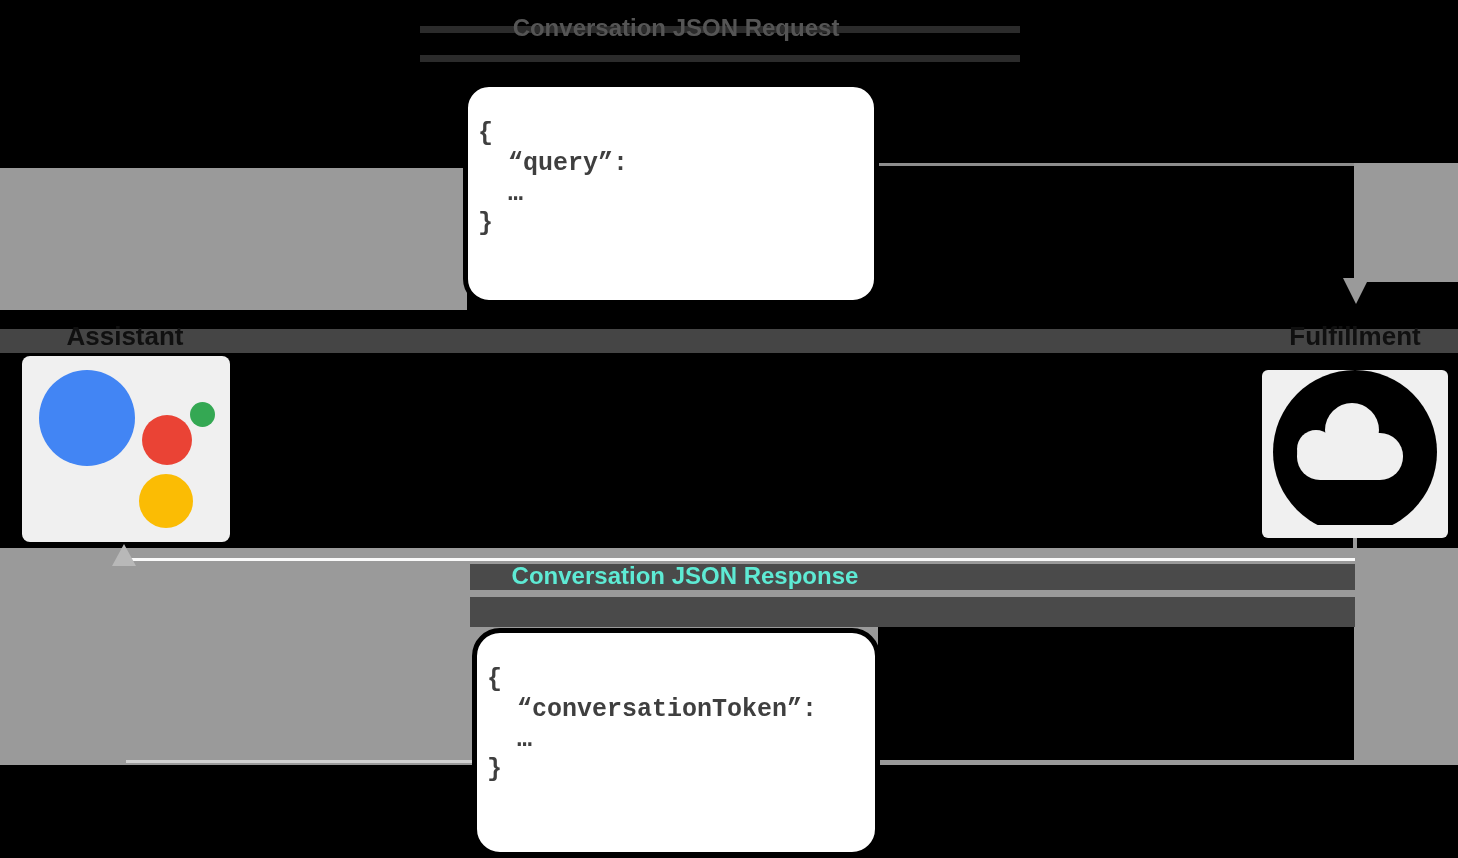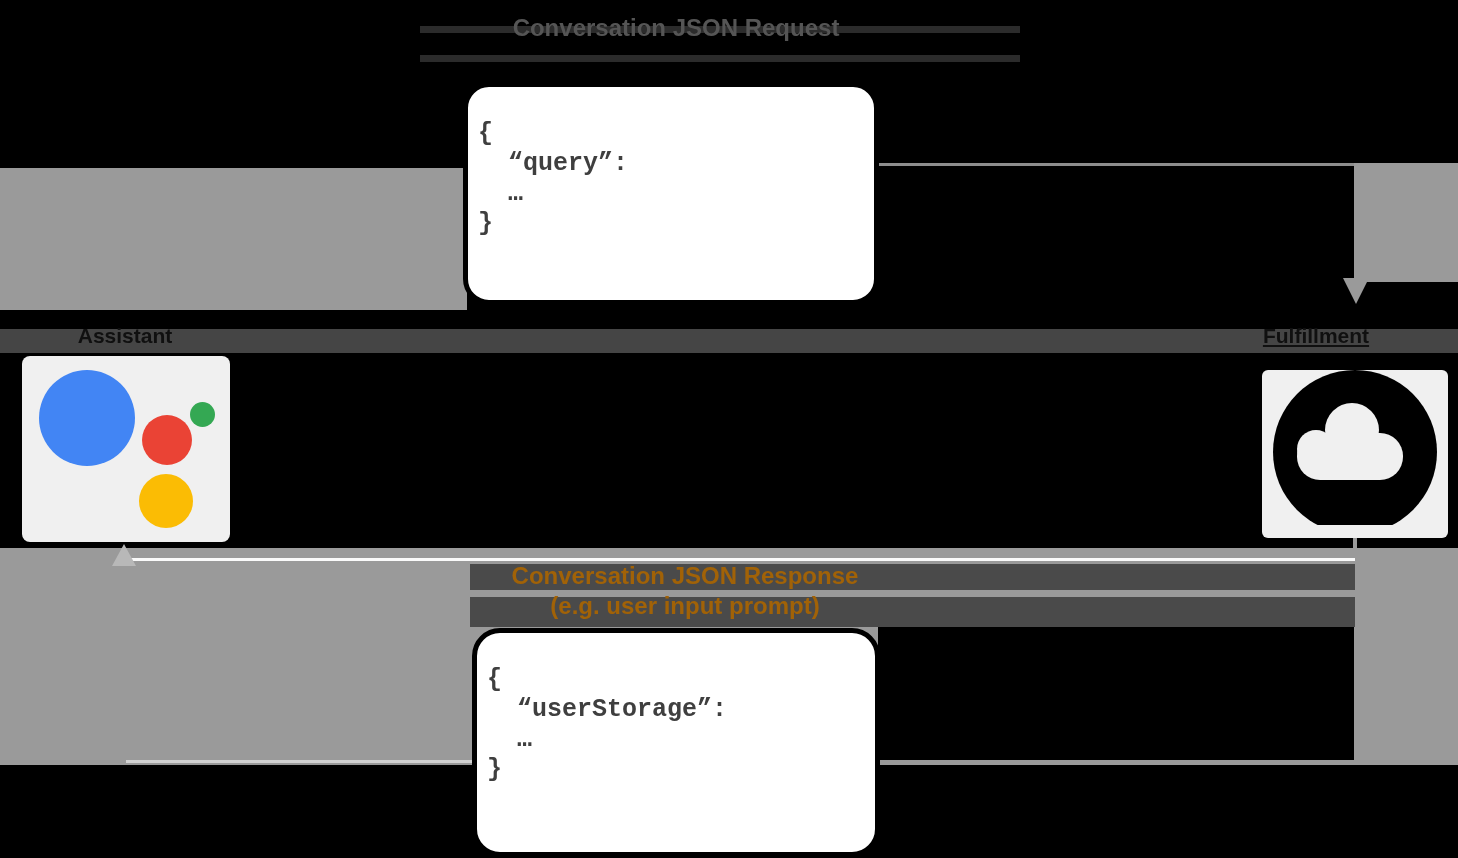--- a/index.html
+++ b/index.html
@@ -6,21 +6,21 @@
   #stage{position:relative;width:1458px;height:858px;background:#000;overflow:hidden;
          font-family:"Liberation Sans",sans-serif;}
   .abs{position:absolute;}
 
   
   .t-stripe{background:#2b2b2b;height:7px;width:600px;left:420px;}
 
   
   .title-block{width:600px;text-align:center;font-weight:bold;font-size:24px;line-height:30px;}
   #top-title{left:376px;top:13px;color:#555555;}
-  #bottom-title{left:385px;top:561px;color:#a16207;}
+  #bottom-title{left:385px;top:561px;color:#5eead4;}
 
   
   .gray{background:#9a9a9a;}
   #band-top-left{left:0;top:168px;width:467px;height:142px;}
   #top-arrow-line{left:872px;top:163px;width:482px;height:3px;background:#8d8d8d;}
   #col-top-right{left:1354px;top:163px;width:104px;height:119px;}
   #arrowhead-down{left:1343px;top:278px;width:0;height:0;
     border-left:13px solid transparent;border-right:13px solid transparent;
     border-top:26px solid #9a9a9a;}
   #mega-band{left:0;top:548px;width:1458px;height:217px;}
@@ -40,23 +40,23 @@
   .code-box{background:#fff;border:5px solid #000;box-sizing:border-box;
     font-family:"Liberation Mono",monospace;font-weight:bold;font-size:25px;line-height:30px;
     color:#3f3f3f;}
   #req-box{left:463px;top:82px;width:416px;height:223px;border-radius:26px;padding:32px 0 0 10px;}
   #resp-box{left:472px;top:628px;width:408px;height:229px;border-radius:28px;padding:32px 0 0 10px;}
   .code-line{white-space:pre;}
 
   
   #label-band{left:0;top:329px;width:1458px;height:24px;background:#454545;}
   .node-label{top:319px;height:34px;line-height:34px;text-align:center;
-    font-weight:bold;font-size:21px;color:#101010;}
+    font-weight:bold;font-size:26px;color:#101010;}
   #label-assistant{left:18px;width:214px;}
-  #label-fulfillment{left:1217px;width:198px;text-decoration:underline;}
+  #label-fulfillment{left:1256px;width:198px;}
 
   
   #assistant-box{left:22px;top:356px;width:208px;height:186px;background:#f0f0f0;border-radius:8px;}
   #assistant-box .dot{position:absolute;border-radius:50%;}
   #dot-blue{left:17px;top:14px;width:96px;height:96px;}
   #dot-red{left:120px;top:59px;width:50px;height:50px;}
   #dot-green{left:168px;top:46px;width:25px;height:25px;}
   #dot-yellow{left:117px;top:118px;width:54px;height:54px;}
 
   
@@ -116,23 +116,22 @@
   <div class="abs d-stripe" id="d-stripe1"></div>
   <div class="abs d-stripe" id="d-stripe2"></div>
   <div class="abs" id="black-rect"></div>
   <div class="abs" id="connector"></div>
   <div class="abs" id="resp-line-left"></div>
   <div class="abs" id="resp-line-right"></div>
   <div class="abs" id="arrowhead-up"></div>
 
   <div class="abs title-block" id="bottom-title">
     <div>Conversation JSON Response</div>
-    <div>(e.g. user input prompt)</div>
   </div>
 
   <div class="abs code-box" id="resp-box">
     <div class="code-line">{</div>
-    <div class="code-line">  “userStorage”:</div>
+    <div class="code-line">  “conversationToken”:</div>
     <div class="code-line">  …</div>
     <div class="code-line">}</div>
   </div>
 
 </div>
 
 </body></html>

